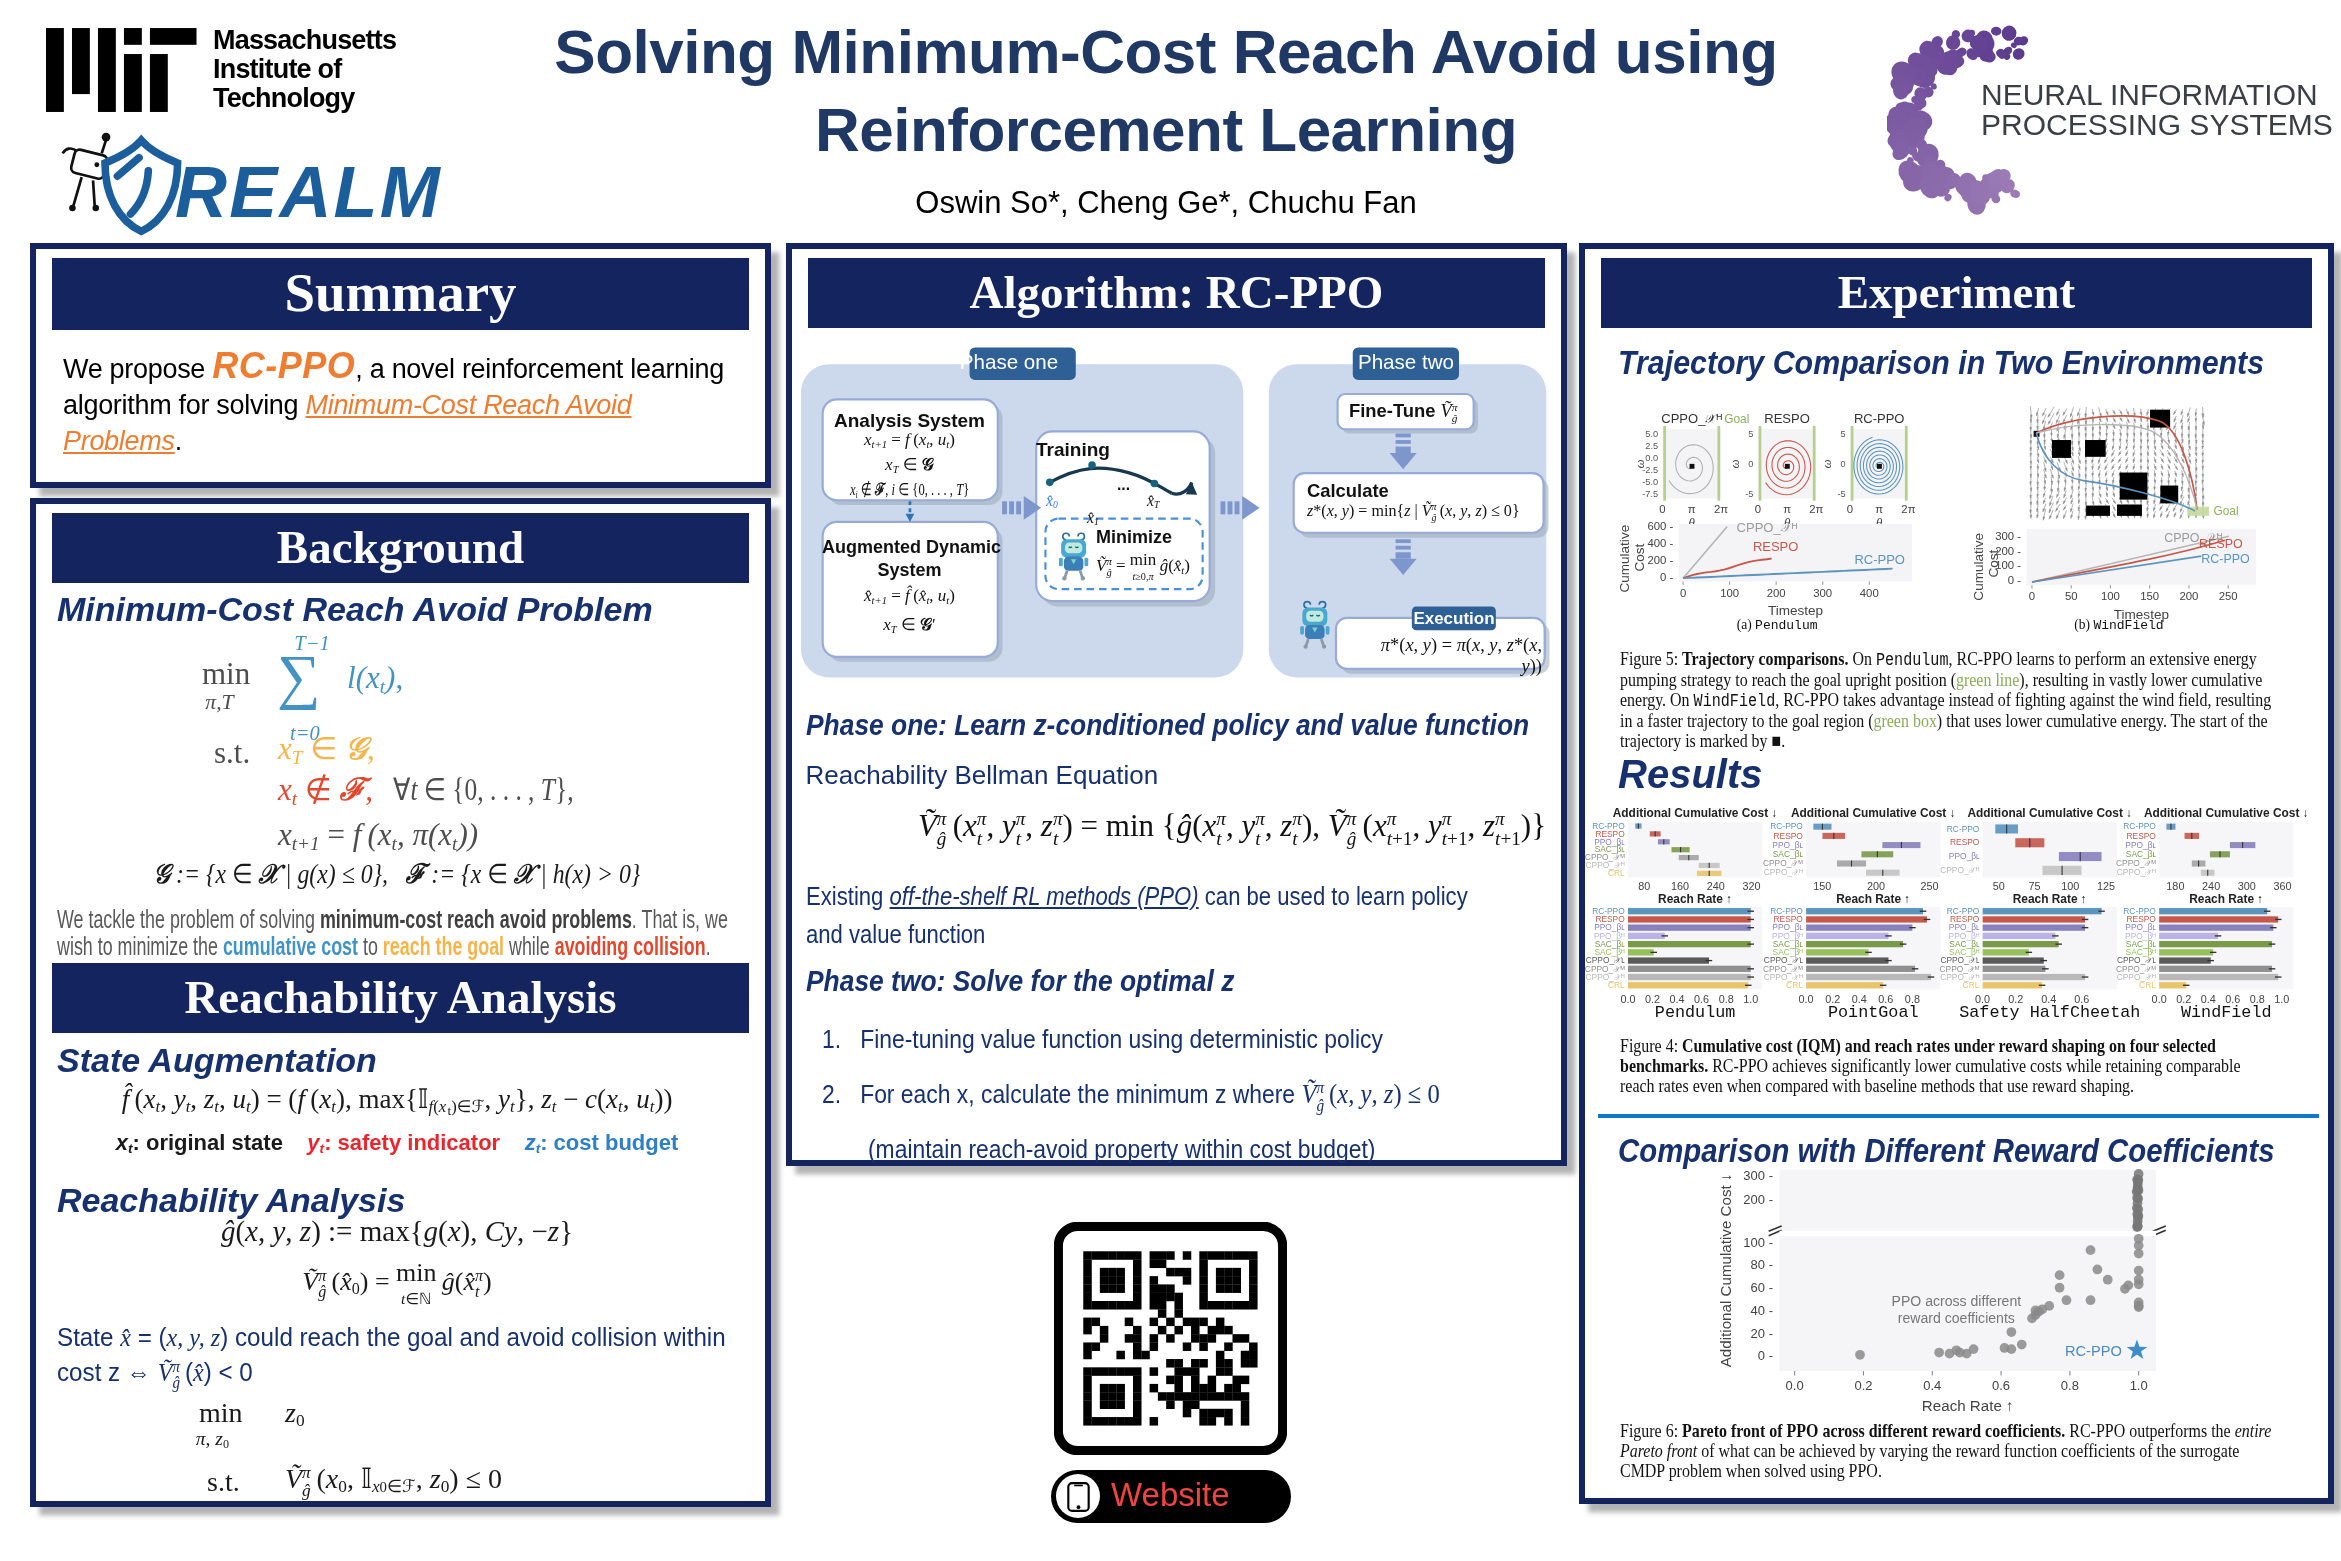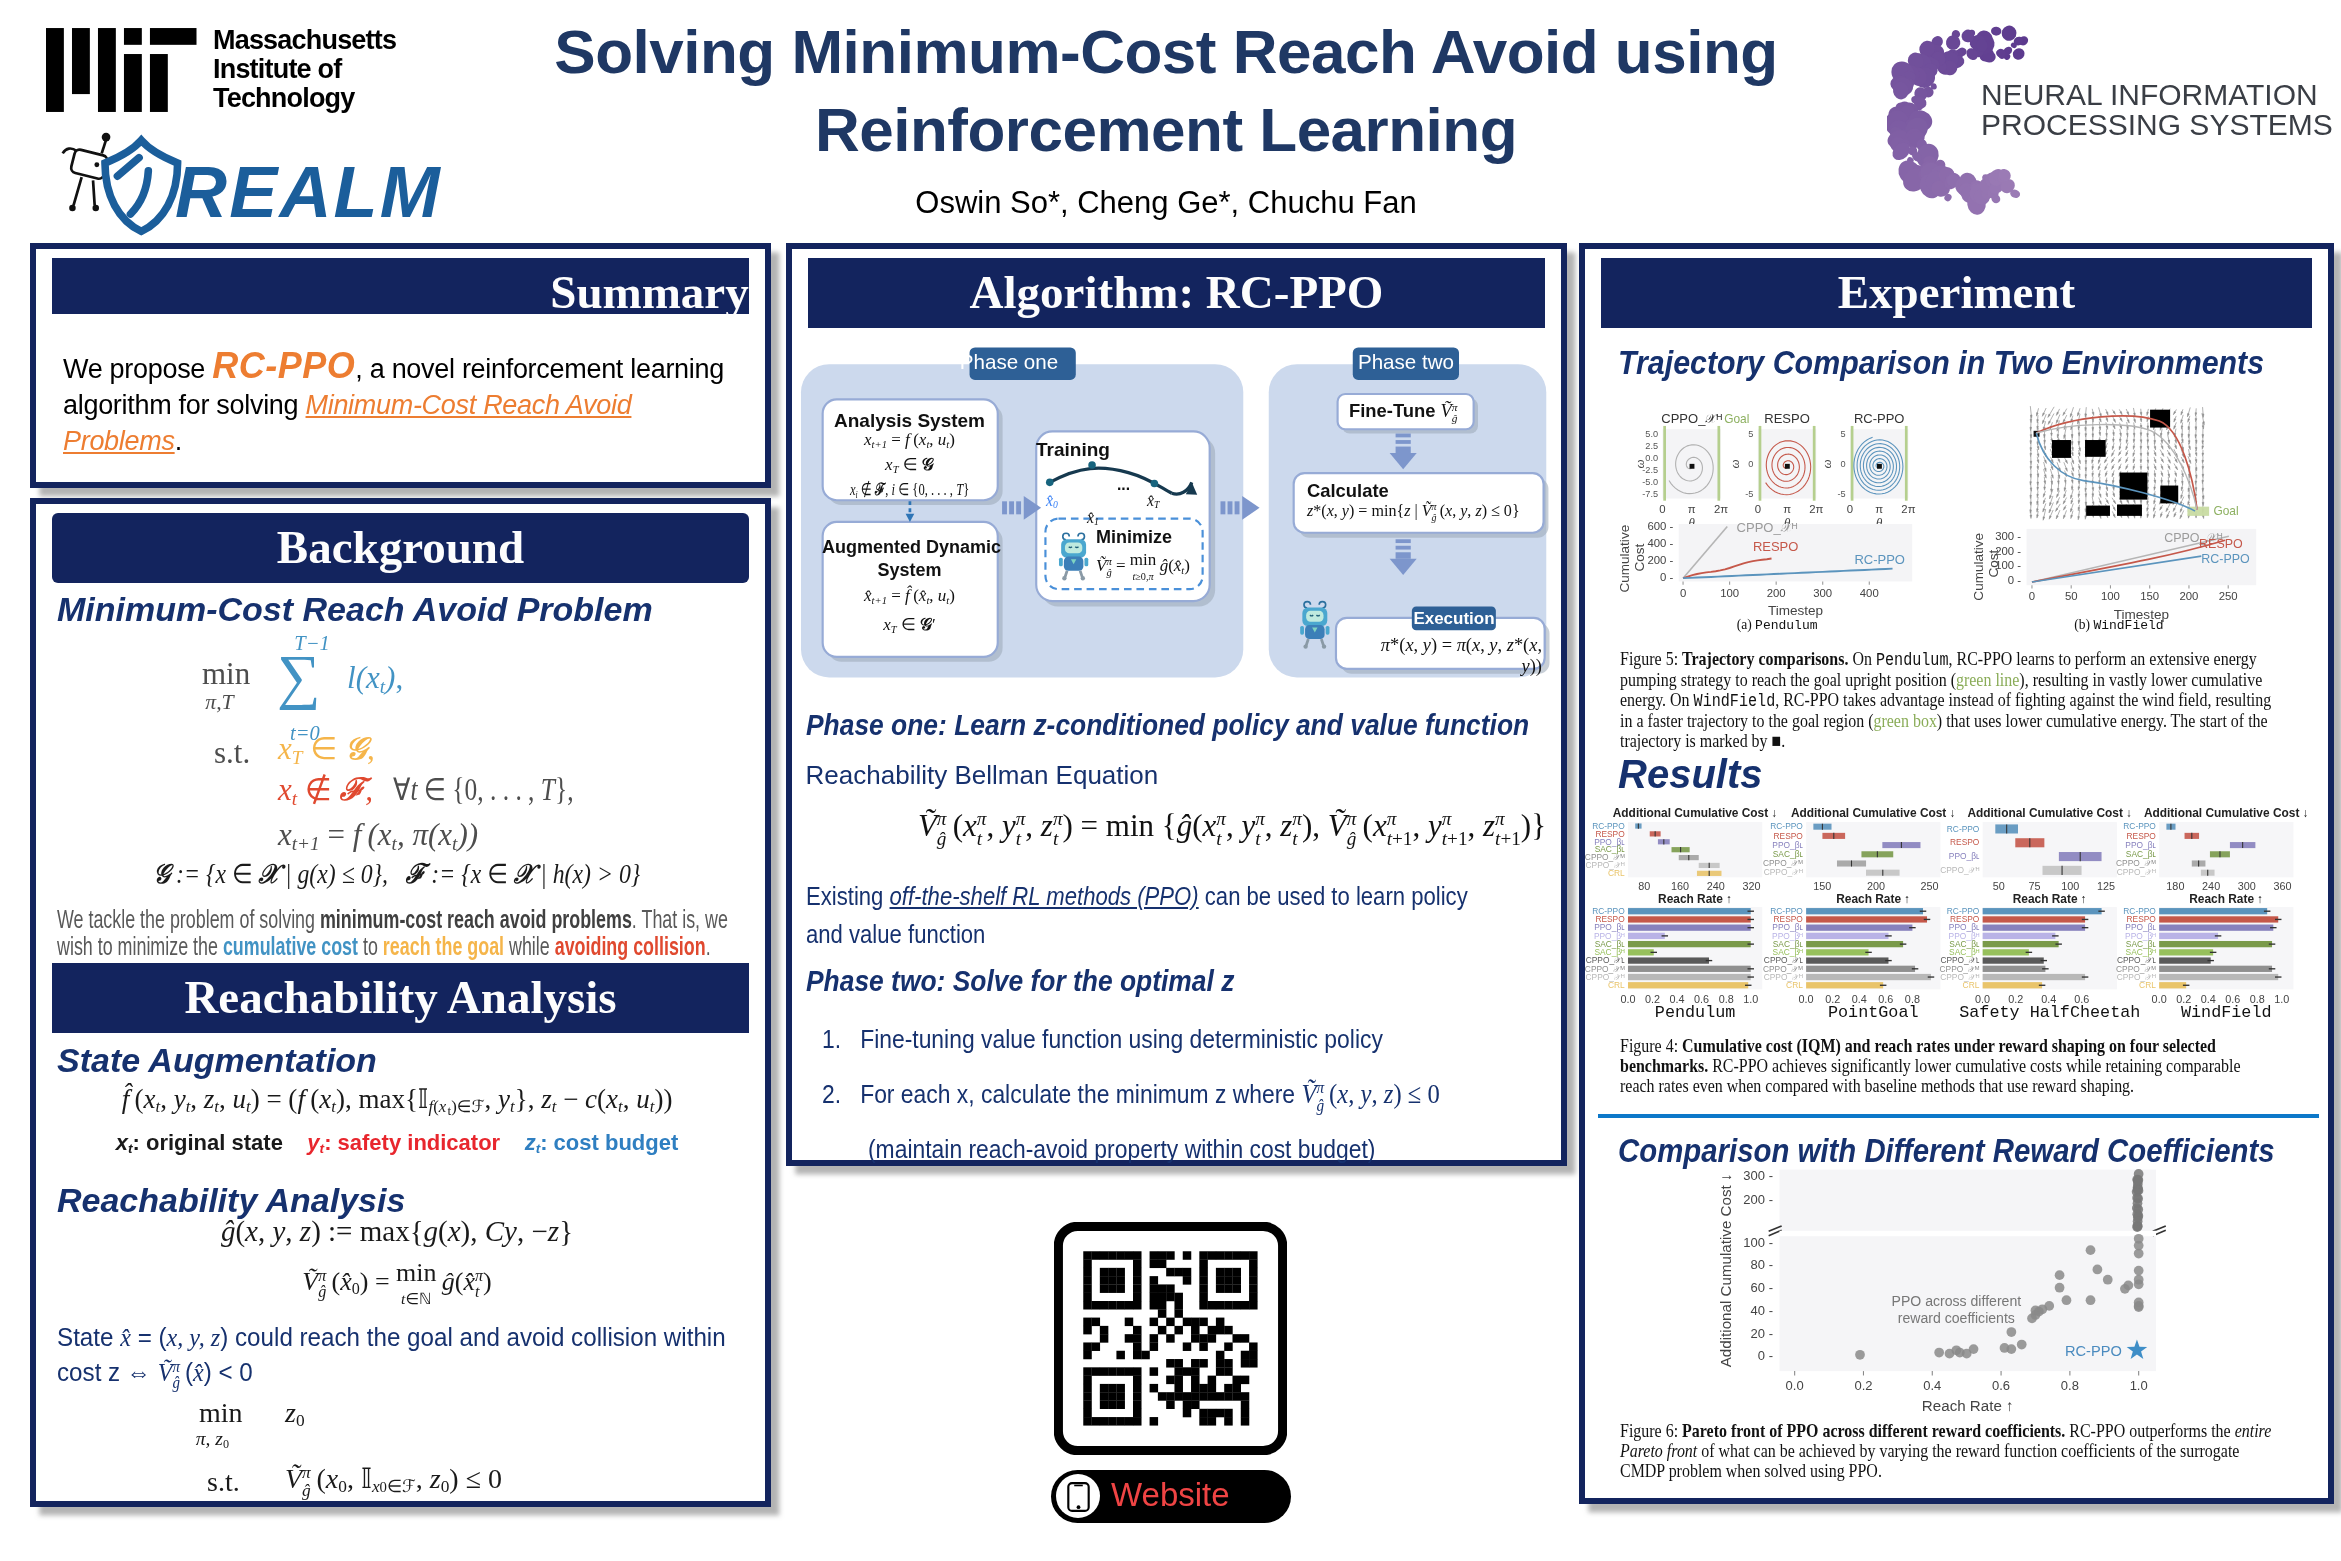--- a/index.html
+++ b/index.html
@@ -188,26 +188,26 @@
     <ellipse cx="203.2" cy="287.1" rx="14.2" ry="16.1" fill="rgb(153,121,180)" transform="rotate(33 203.2 287.1)"></ellipse>
     <ellipse cx="202.8" cy="285.4" rx="5.7" ry="6.9" fill="rgb(153,121,180)" transform="rotate(10 202.8 285.4)"></ellipse>
     <ellipse cx="222.9" cy="303.1" rx="12.2" ry="13.9" fill="rgb(154,122,180)" transform="rotate(45 222.9 303.1)"></ellipse>
     <ellipse cx="213.5" cy="288.2" rx="9.2" ry="8.5" fill="rgb(154,122,180)" transform="rotate(-44 213.5 288.2)"></ellipse>
     <ellipse cx="217.3" cy="282.5" rx="10.4" ry="11.9" fill="rgb(155,123,181)" transform="rotate(-44 217.3 282.5)"></ellipse>
     <ellipse cx="236.5" cy="317.1" rx="9.4" ry="7.5" fill="rgb(155,123,181)" transform="rotate(20 236.5 317.1)"></ellipse>
   </svg>
 <div class="abs" style="left:1981px;top:80px;font-size:30px;line-height:30px;color:#3a3e45;font-weight:500;white-space:nowrap;">NEURAL INFORMATION<br>PROCESSING SYSTEMS</div>
 
 <div class="bigbox" style="left:30px;top:243px;width:729px;height:233px;">
-  <div class="navybar" style="position:absolute;left:16.3px;top:9.2px;right:16.3px;height:56px;font-size:47px;line-height:69px;text-align:right;">Summary</div>
+  <div class="navybar" style="position:absolute;left:16.3px;top:9.2px;right:16.3px;height:72px;font-size:55px;line-height:69px;">Summary</div>
   <div class="abs" style="left:27px;top:99px;font-size:27px;line-height:36px;color:#000;white-space:nowrap;letter-spacing:-0.3px;">We propose <span style="color:#ED7D31;font-weight:bold;font-style:italic;font-size:36px;letter-spacing:0.5px;">RC-PPO</span>, a novel reinforcement learning<br>algorithm for solving <span style="color:#ED7D31;font-style:italic;text-decoration:underline;">Minimum-Cost Reach Avoid</span><br><span style="color:#ED7D31;font-style:italic;text-decoration:underline;">Problems</span>.</div>
 </div>
 
 <div class="bigbox" style="left:30px;top:498px;width:729px;height:997px;">
-  <div class="navybar" style="position:absolute;left:16.3px;top:8.7px;right:16.3px;height:70px;font-size:47px;line-height:69px;border-radius:6px;">Background</div>
+  <div class="navybar" style="position:absolute;left:16.3px;top:8.7px;right:16.3px;height:70px;font-size:47px;line-height:69px;">Background</div>
   <div class="subhead" style="position:absolute;left:21px;top:86px;font-size:34px;">Minimum-Cost Reach Avoid Problem</div>
 
   <div class="abs ser it" id="mathblock1" style="left:0;top:0;width:722px;height:450px;font-size:31px;color:#4d4d4d;">
     <div class="abs" style="left:166px;top:154px;font-style:normal;line-height:1;">min<div style="position:absolute;left:3.3px;top:34px;font-size:0.7em;"><i>π,T</i></div></div>
     <div class="abs" style="left:241px;top:128px;color:#4293c4;width:163px;">
       <div style="position:absolute;left:17.3px;top:0;font-size:0.66em;"><i>T</i>−1</div>
       <div style="position:absolute;left:0px;top:14px;font-size:61px;font-style:normal;line-height:1;">∑</div>
       <div style="position:absolute;left:13px;top:78px;font-size:0.66em;margin-top:12px;"><i>t</i>=0</div>
       <div style="position:absolute;left:70px;top:28px;"><i>l</i>(<i>x<span class="sb">t</span></i>)<span style="font-style:normal;">,</span></div>
     </div>

